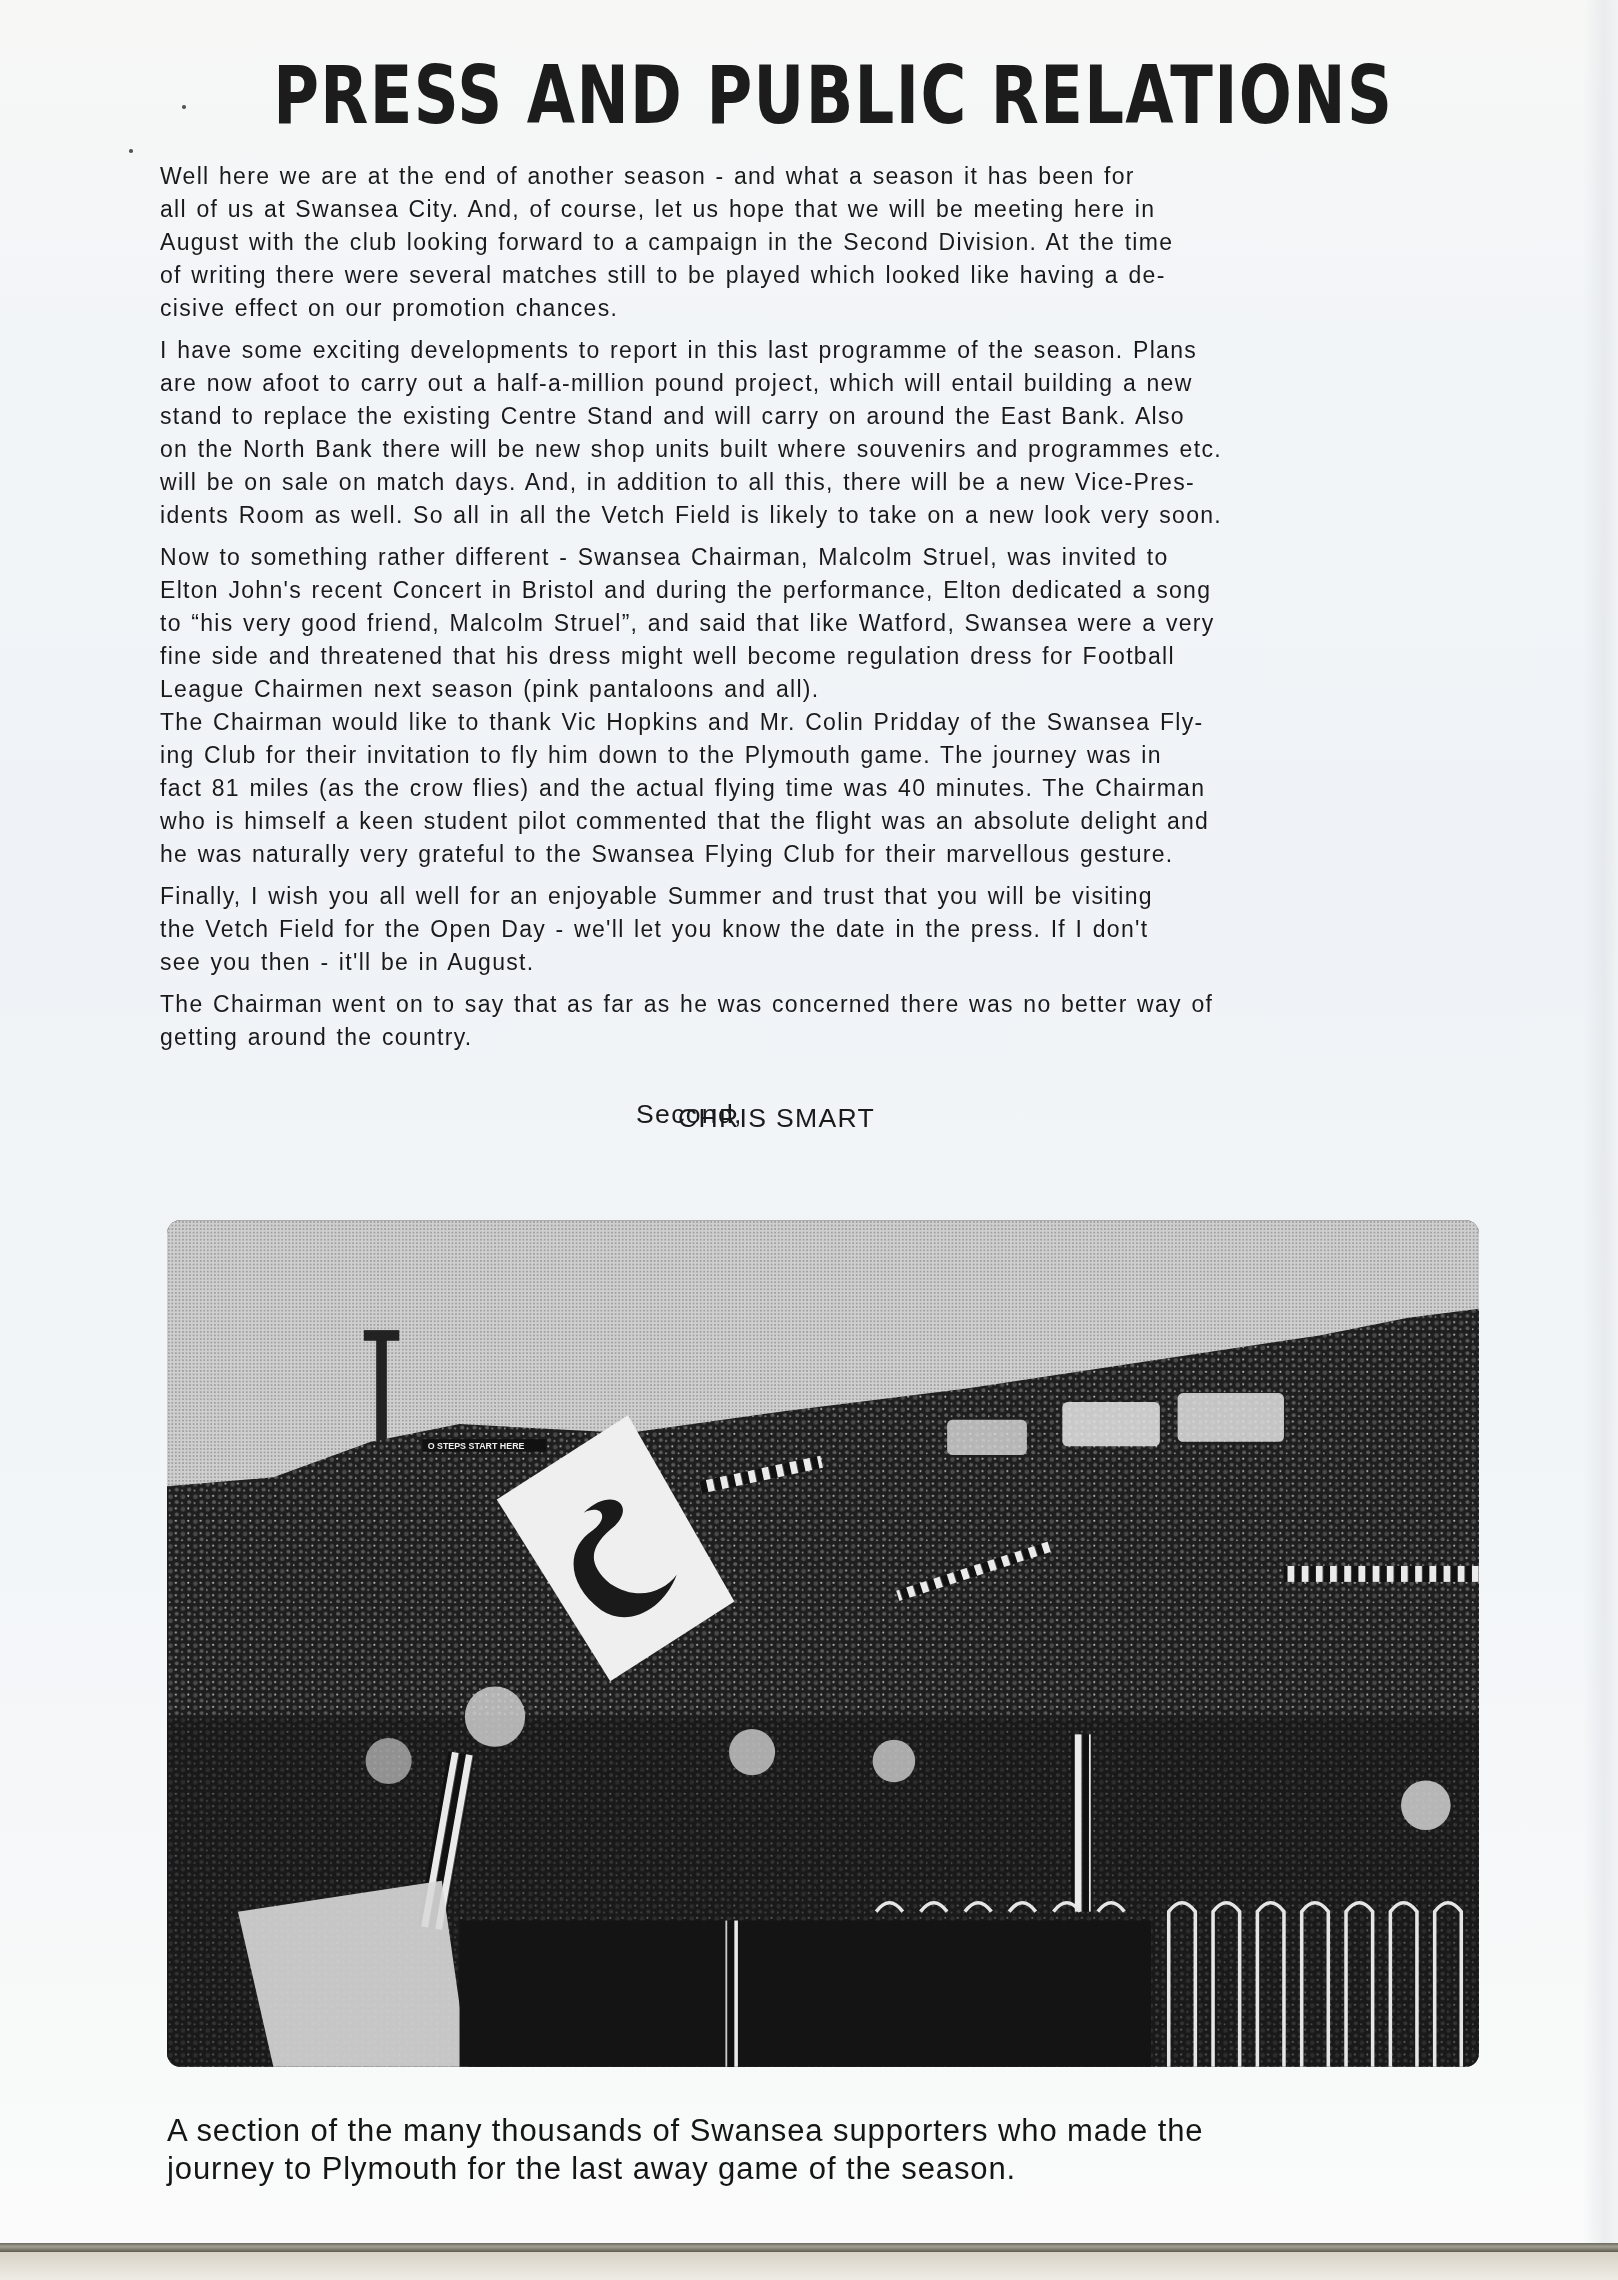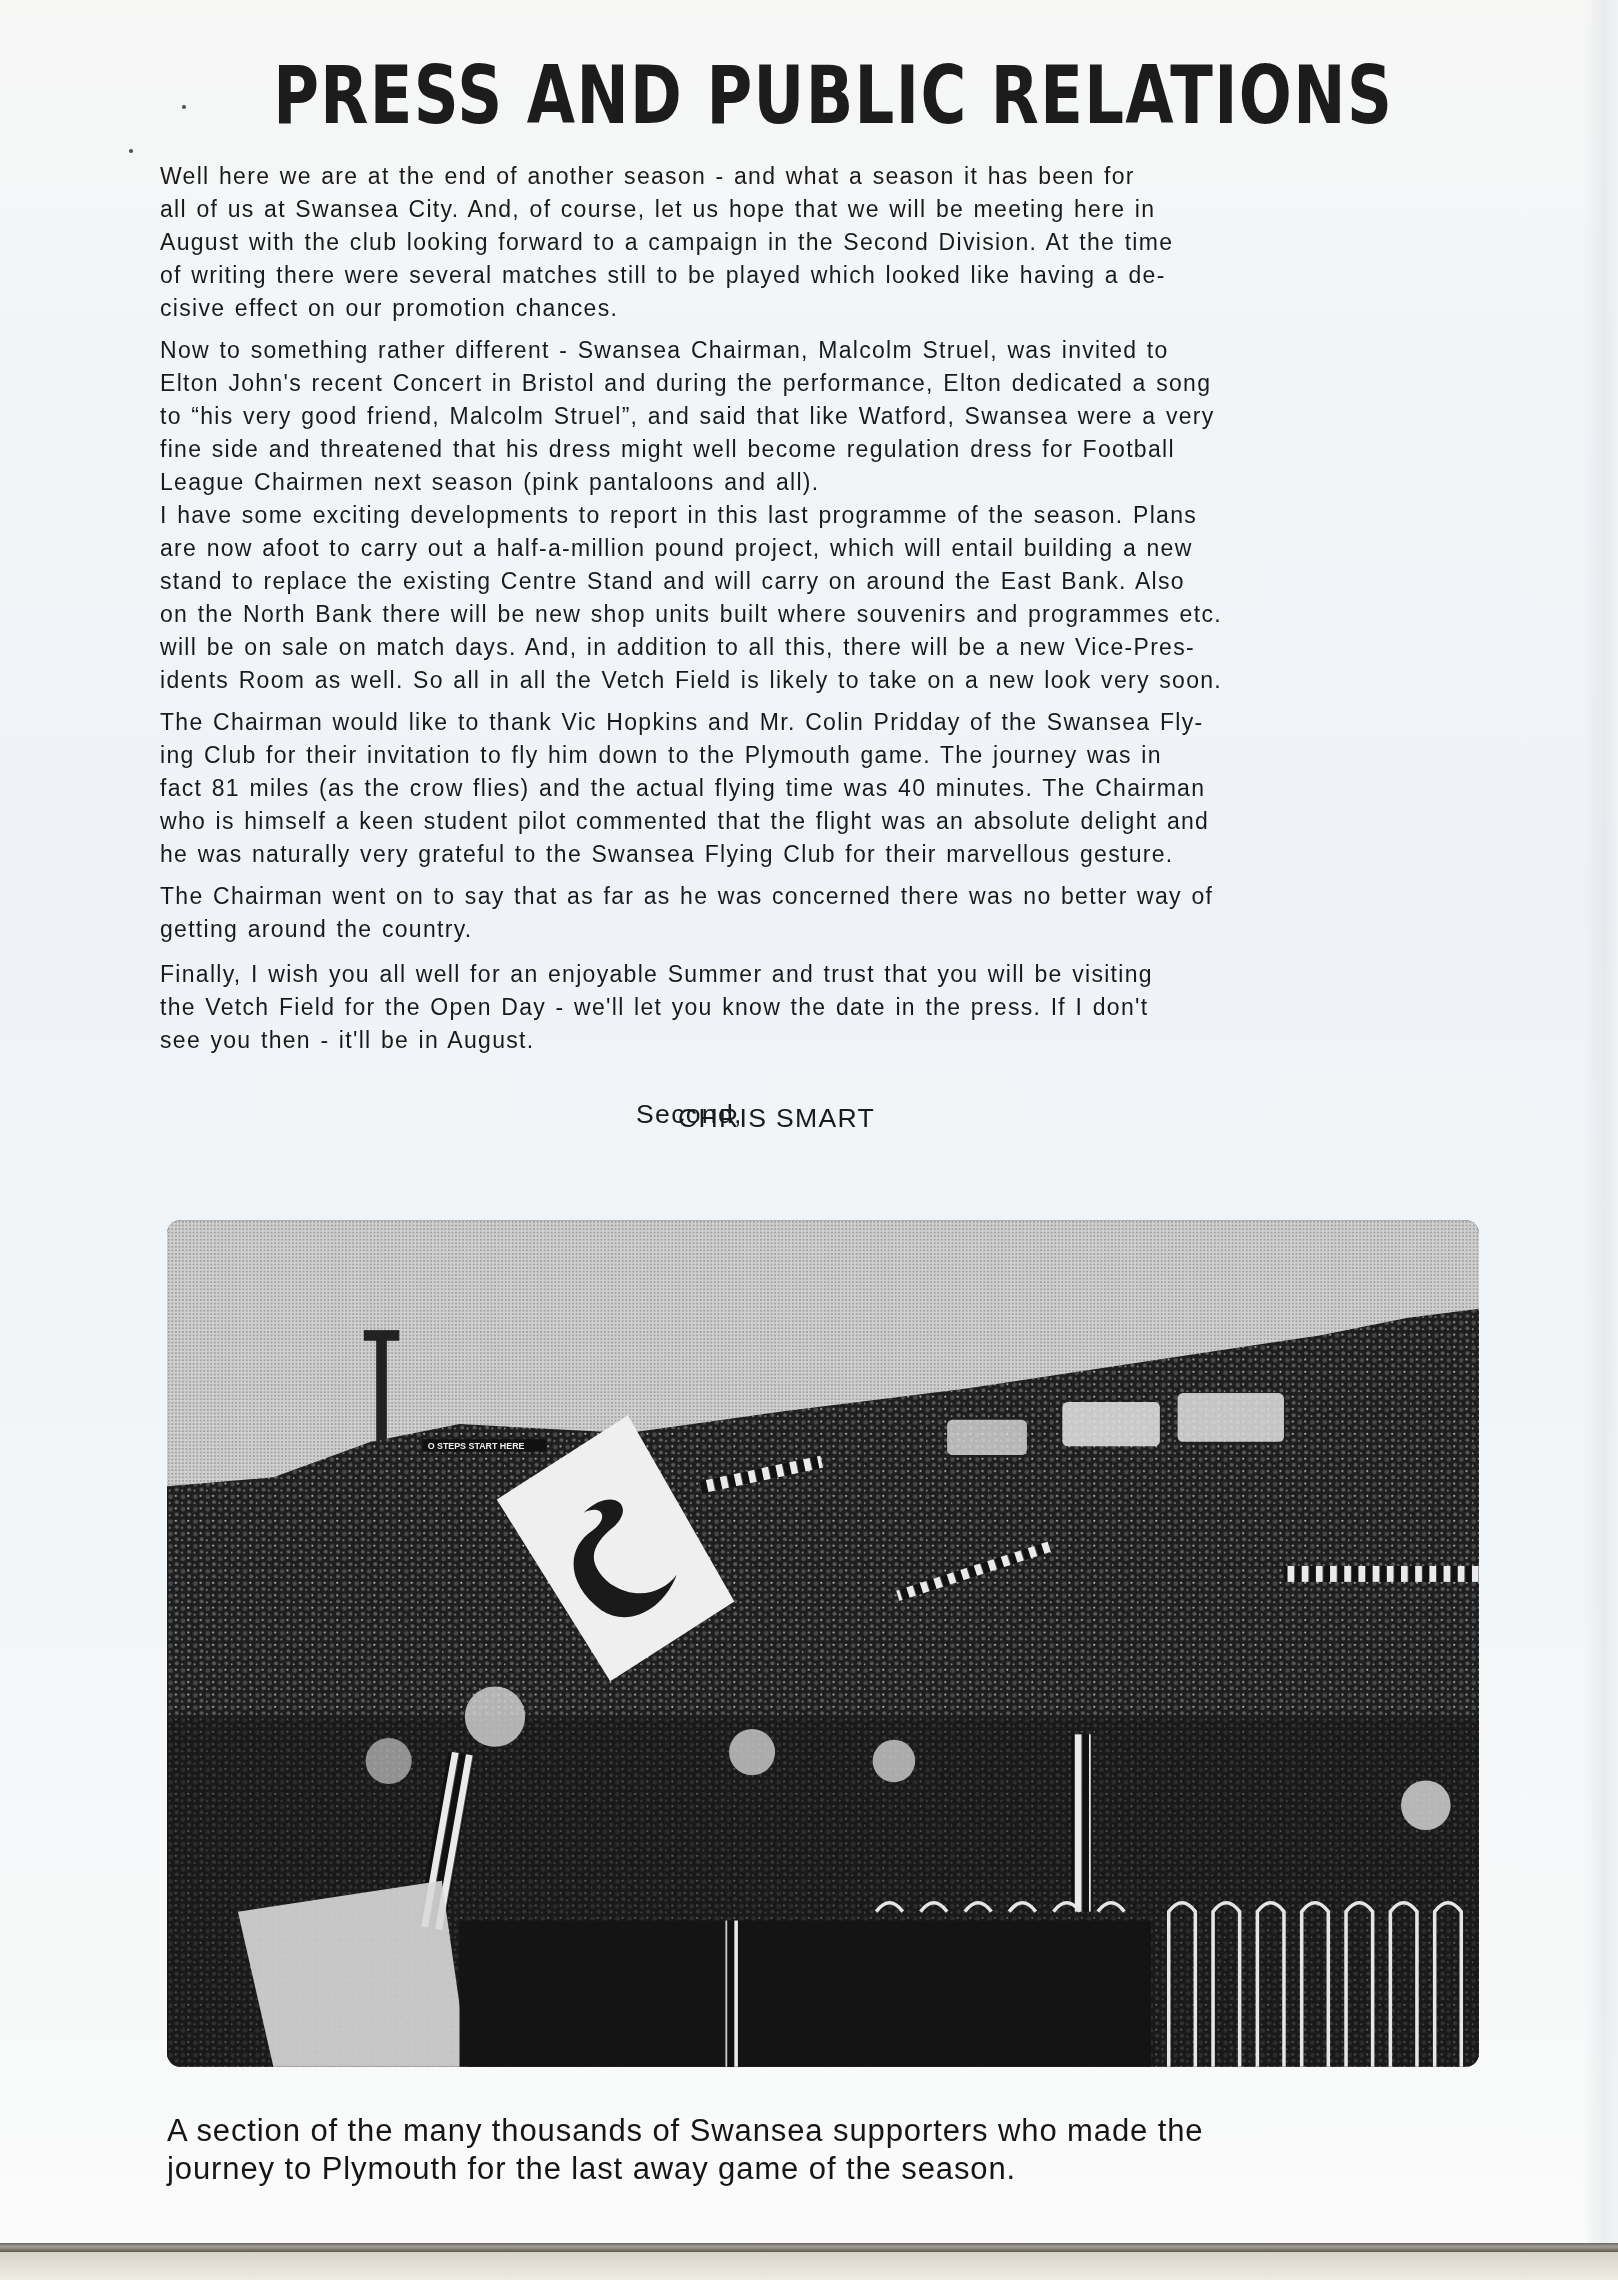--- a/index.html
+++ b/index.html
@@ -132,41 +132,41 @@
   <span class="dot-mark" style="left:129px;top:149px;"></span>
 
   <h1 class="title" style="margin:0;">PRESS AND PUBLIC RELATIONS</h1>
 
   <div class="body-text">
     <p class="para">Well here we are at the end of another season - and what a season it has been for
 all of us at Swansea City. And, of course, let us hope that we will be meeting here in
 August with the club looking forward to a campaign in the Second Division. At the time
 of writing there were several matches still to be played which looked like having a de-
 cisive effect on our promotion chances.</p>
-    <p class="para tight">Now to something rather different - Swansea Chairman, Malcolm Struel, was invited to
-Elton John's recent Concert in Bristol and during the performance, Elton dedicated a song
-to “his very good friend, Malcolm Struel”, and said that like Watford, Swansea were a very
-fine side and threatened that his dress might well become regulation dress for Football
-League Chairmen next season (pink pantaloons and all).</p>
     <p class="para">I have some exciting developments to report in this last programme of the season. Plans
 are now afoot to carry out a half-a-million pound project, which will entail building a new
 stand to replace the existing Centre Stand and will carry on around the East Bank. Also
 on the North Bank there will be new shop units built where souvenirs and programmes etc.
 will be on sale on match days. And, in addition to all this, there will be a new Vice-Pres-
 idents Room as well. So all in all the Vetch Field is likely to take on a new look very soon.</p>
+    <p class="para tight">Now to something rather different - Swansea Chairman, Malcolm Struel, was invited to
+Elton John's recent Concert in Bristol and during the performance, Elton dedicated a song
+to “his very good friend, Malcolm Struel”, and said that like Watford, Swansea were a very
+fine side and threatened that his dress might well become regulation dress for Football
+League Chairmen next season (pink pantaloons and all).</p>
     <p class="para">The Chairman would like to thank Vic Hopkins and Mr. Colin Pridday of the Swansea Fly-
 ing Club for their invitation to fly him down to the Plymouth game. The journey was in
 fact 81 miles (as the crow flies) and the actual flying time was 40 minutes. The Chairman
 who is himself a keen student pilot commented that the flight was an absolute delight and
 he was naturally very grateful to the Swansea Flying Club for their marvellous gesture.</p>
-    <p class="para gap-after">The Chairman went on to say that as far as he was concerned there was no better way of
-getting around the country.</p>
     <p class="para">Finally, I wish you all well for an enjoyable Summer and trust that you will be visiting
 the Vetch Field for the Open Day - we'll let you know the date in the press. If I don't
 see you then - it'll be in August.</p>
+    <p class="para gap-after">The Chairman went on to say that as far as he was concerned there was no better way of
+getting around the country.</p>
   </div>
 
   <div class="signoff yours">Second,</div>
   <div class="signoff signature">CHRIS SMART</div>
 
   <div class="photo">
     <svg width="1312" height="847" viewBox="0 0 1480 955" xmlns="http://www.w3.org/2000/svg">
       <defs>
         <pattern id="halftone" width="4" height="4" patternUnits="userSpaceOnUse">
           <rect width="4" height="4" fill="#cfcfcf"></rect>

